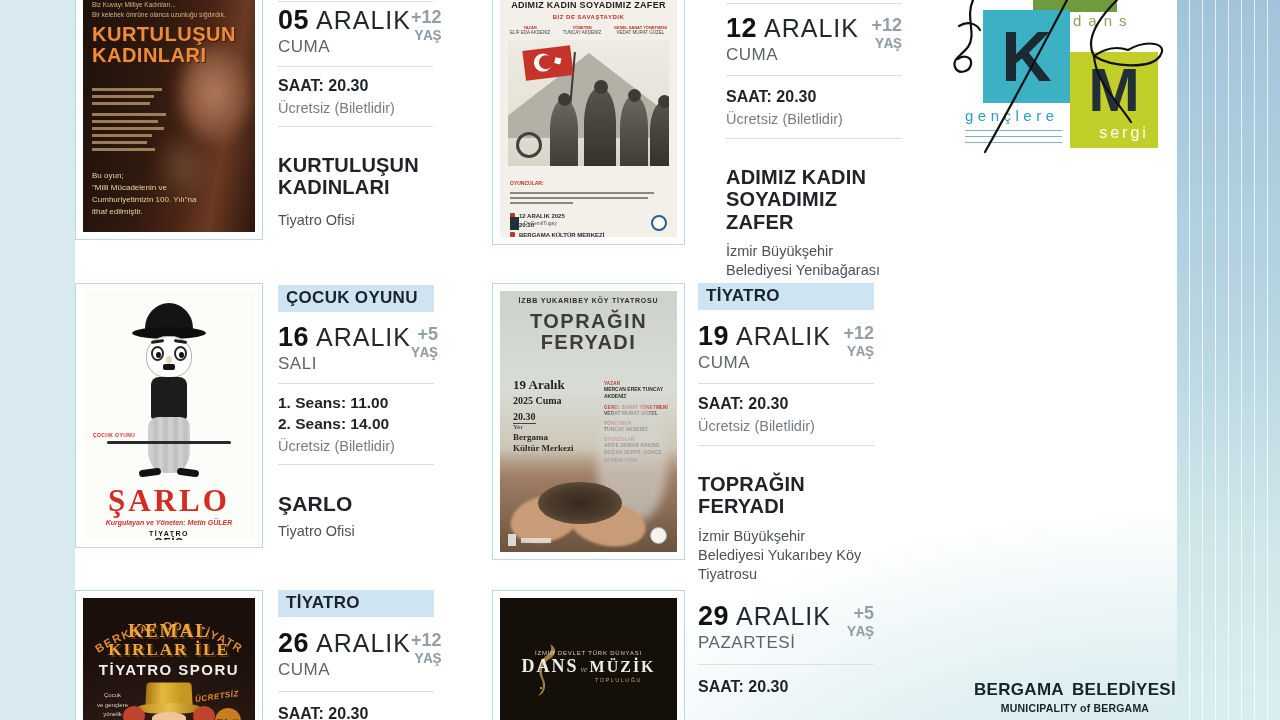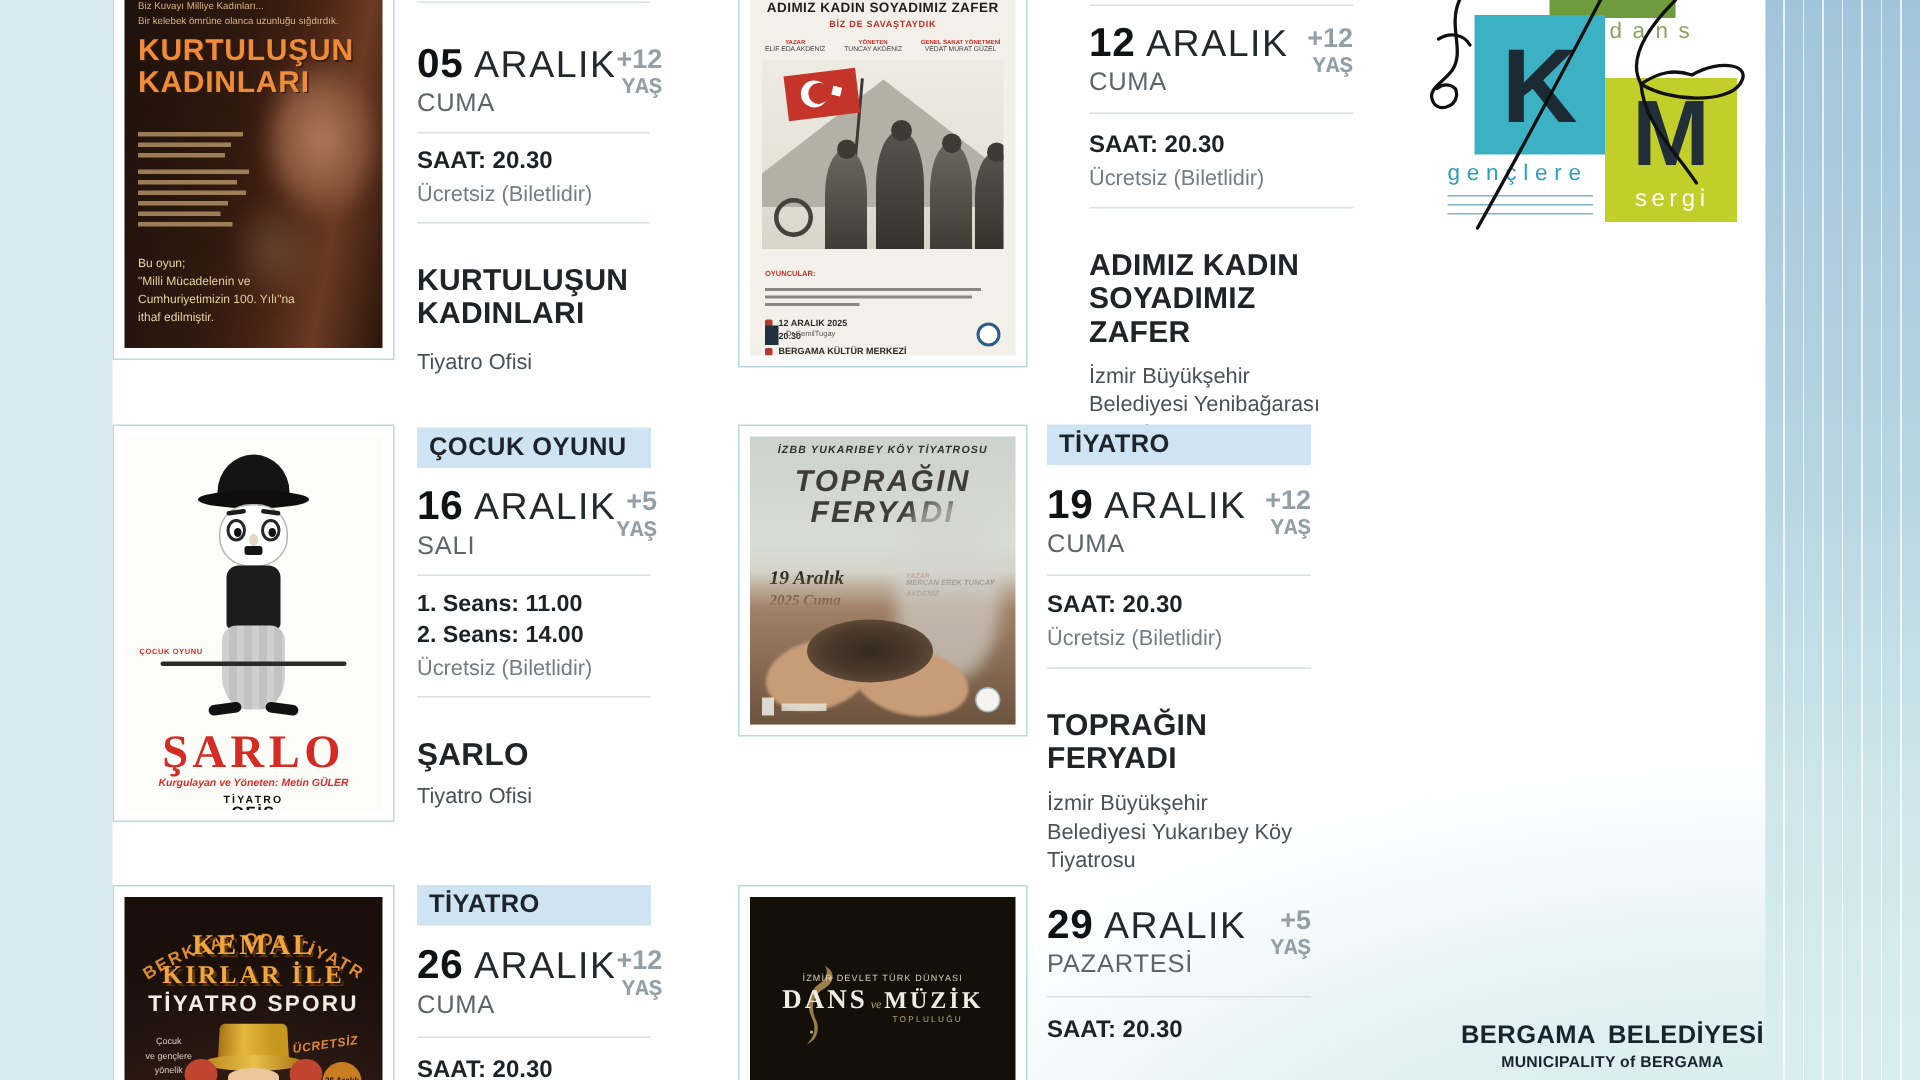--- a/index.html
+++ b/index.html
@@ -172,21 +172,21 @@
   .p6-sub { font-size:5.5px; color:#b7a678; letter-spacing:1.5px; margin-top:2px; padding-left:60px; }
   .p6-gold { position:absolute; left:34px; top:44px; }
 
   
   .km { position:absolute; left:945px; top:0; width:235px; height:165px; }
   .km-green { position:absolute; left:88px; top:0; width:84px; height:12px; background:#6f9b3f; }
   .km-k { position:absolute; left:38px; top:10px; width:87px; height:93px; background:#3cb1c4;
     display:flex; align-items:center; justify-content:center; font-size:70px; font-weight:600; color:#1b2a33; }
   .km-m { position:absolute; left:125px; top:52px; width:88px; height:96px; background:#c2ce2a; color:#222f38; }
   .km-m .mm { position:absolute; left:0; right:0; top:2px; text-align:center; font-size:62px; font-weight:600; }
-  .km-m .sergi { position:absolute; left:0; right:0; bottom:6px; font-size:16px; color:#fdfdf6; letter-spacing:3px;padding-left:20px; }
+  .km-m .sergi { position:absolute; left:0; right:0; bottom:6px; text-align:center; font-size:16px; color:#fdfdf6; letter-spacing:3px;padding-left:20px; }
   .km-dans { position:absolute; left:128px; top:12px; font-size:15px; color:#8aa45e; letter-spacing:7px; }
   .km-imza { position:absolute; left:20px; top:107px; font-size:15px; color:#2d9ec0; letter-spacing:4.5px; }
   .km-lines { position:absolute; left:20px; top:130px; width:97px; }
   .km-lines i { display:block; height:1px; background:#7fb4c4; margin-bottom:5px; }
 
   
   .bg-logo { position:absolute; left:975px; top:642px; width:200px; text-align:center; color:#16242e; }
   .bg-row { display:flex; align-items:flex-end; justify-content:center; gap:4px; }
   .bg-row .t { font-size:17px; font-weight:600; letter-spacing:.3px; padding-bottom:2px; }
   .bg-sub { font-size:10.5px; font-weight:600; margin-top:0px; letter-spacing:.2px; }
@@ -346,21 +346,21 @@
       <div class="p3-title">ŞARLO</div>
       <div class="p3-script">Kurgulayan ve Yöneten: Metin GÜLER</div>
       <div class="p3-logo">
         <div class="a">TİYATRO</div>
         <div class="b">OFİS</div>
 
       </div>
     </div>
   </div>
 
-  <div class="poster-card" style="left:492px;top:283px;width:193px;height:208px;font-style:italic;">
+  <div class="poster-card" style="left:492px;top:283px;width:193px;height:277px;">
     <div class="poster-inner p4">
       <div class="p4-head">İZBB YUKARIBEY KÖY TİYATROSU</div>
       <div class="p4-title">
         <div>TOPRAĞIN</div>
           <div>FERYADI</div>
       </div>
       <div class="p4-date">
         <div class="d1">19 Aralık</div>
         <div class="d2">2025 Cuma</div>
         <div class="d3">20.30</div>
@@ -435,21 +435,21 @@
         <div class="p6-main">
           <span class="d">DANS</span><span class="amp">ve</span><span class="m">MÜZİK</span>
         </div>
         <div class="p6-sub">TOPLULUĞU</div>
       </div>
     </div>
   </div>
 
   <div class="info" style="left:278px;top:0;width:155px;">
     <div class="divider" style="margin-top:1px"></div>
-    <div class="daterow" style="margin-top:25px">
+    <div class="daterow" style="margin-top:3px">
       <div>
         <div class="dateline">
             <span class="day">05</span>
             <span class="month">ARALIK</span>
           </div>
         <div class="weekday">CUMA</div>
       </div>
       <div class="age">
         <div class="plus">+12</div>
           <div class="unit">YAŞ</div>

